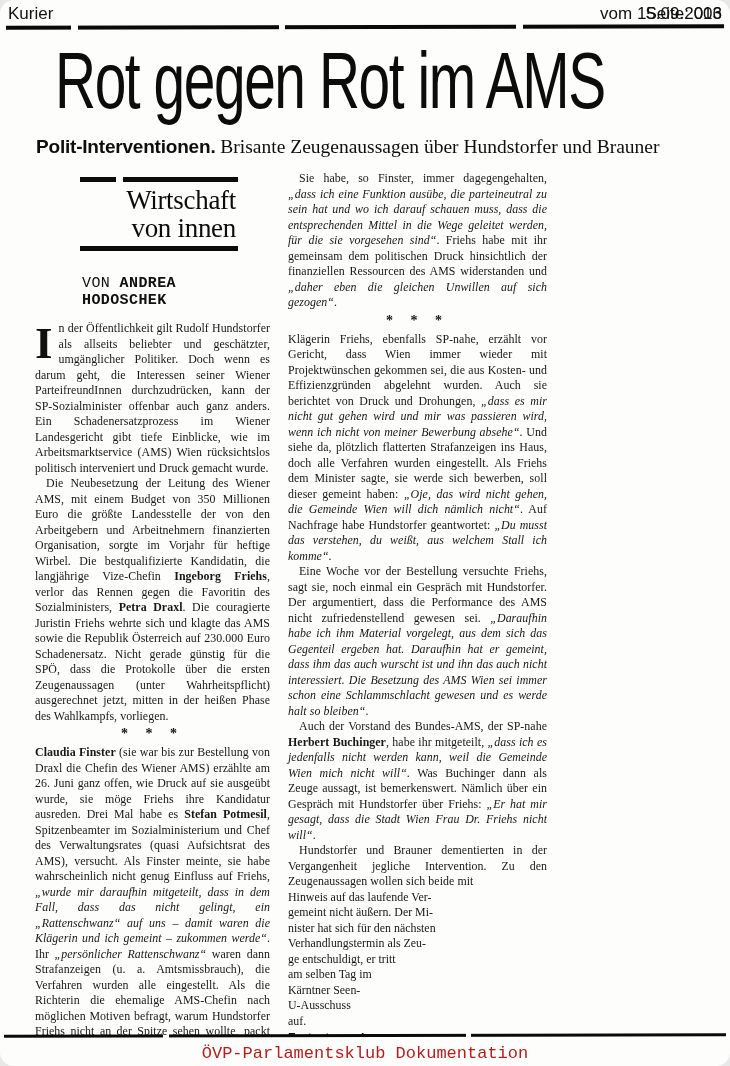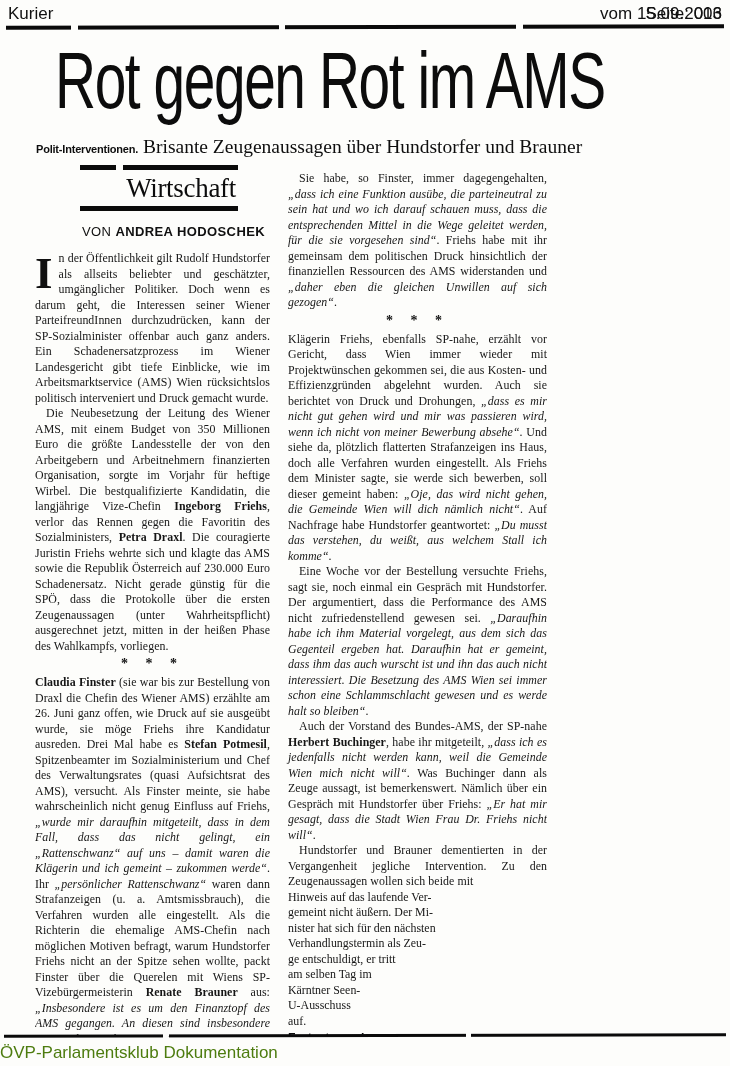--- a/index.html
+++ b/index.html
@@ -1,19 +1,20 @@
 <!DOCTYPE html>
 <html lang="de"><head>
 <meta charset="utf-8">
 <style>
   html,body{margin:0;padding:0;background:#e8e8e8;}
   .page{
     position:relative; width:730px; height:1066px; margin:0 auto;
     background:#fdfdfb; color:#161616; overflow:hidden;
     font-family:"Liberation Serif", serif;
+    border-radius:14px;
   }
   
   .doc-header{
     position:absolute; top:4px; left:8px; right:8px;
     display:flex; justify-content:space-between; align-items:baseline;
     font-family:"Liberation Sans", sans-serif; font-size:17px; color:#111;
   }
   .doc-header .center{position:absolute; left:0; right:0; text-align:right;}
   .header-rule{
     position:absolute; top:25px; left:6px; right:6px; height:4px;
@@ -30,21 +31,21 @@
     font-family:"Liberation Sans", sans-serif; font-weight:400;
     font-size:79px; line-height:86px; letter-spacing:-2px; color:#0c0c0c;
     transform:scaleX(0.72); transform-origin:left center; white-space:nowrap;
   }
   .kicker{
     position:absolute; top:136px; left:36px; width:660px;
     font-size:19.5px; line-height:22px; color:#0e0e0e; white-space:nowrap;
   }
   .kicker .lead{
     font-family:"Liberation Sans", sans-serif; font-weight:700;
-    font-size:11px; letter-spacing:-0.2px;
+    font-size:19px; letter-spacing:-0.2px;
   }
   
   .content{
     position:absolute; top:165px; left:35px; width:512px; height:872px;
     display:flex; gap:18px; overflow:hidden;
   }
   .col{display:block;}
   .col-left{width:235px;}
   .col-right{width:259px; padding-top:6px;}
   p.para{
@@ -65,48 +66,48 @@
   .pre{
     white-space:pre-line; text-align:left;
     font-size:11.9px; line-height:15.5px; margin:0;
   }
   .pre-bold{
     white-space:pre-line; text-align:left; margin:2px 0 0;
     font-family:"Liberation Sans", sans-serif; font-weight:700;
     font-size:12.2px; line-height:15.5px; color:#0d0d0d;
   }
   
-  .rubric-box{width:158px; margin:0 0 8px 45px;}
+  .rubric-box{width:158px; margin:12px 0 8px 45px;}
   .rubric-bar-top{display:flex; gap:7px; height:5px; margin-bottom:2px;}
   .rubric-bar-top .seg1{width:36px; background:#0b0b0b;}
   .rubric-bar-top .seg2{flex:1; background:#0b0b0b;}
   .rubric-title{
     text-align:right; font-family:"Liberation Serif", serif;
     font-size:27px; line-height:28px; letter-spacing:-0.3px; color:#0c0c0c;
     padding:2px 2px 4px 0;
   }
   .rubric-bar-bottom{height:5px; background:#0b0b0b;}
   .byline{
-    margin:13px 0 12px 47px;
-    font-family:Liberation Sans, sans-serif; font-size:13px;
+    margin:24px 0 12px 47px;
+    font-family:Liberation Mono, monospace; font-size:15px;
     letter-spacing:0.4px; color:#101010;
   }
   .byline .name{font-weight:700;}
   
   .footer-rule{
     position:absolute; bottom:29px; left:4px; right:4px; height:3px;
     background:linear-gradient(90deg,
       #0a0a0a 0 22%, transparent 22% 22.8%,
       #0a0a0a 22.8% 64%, transparent 64% 64.7%,
       #0a0a0a 64.7% 100%);
     transform:rotate(-0.1deg);
   }
   .footer-label{
-    position:absolute; bottom:3px; left:0; width:100%; 
-    font-family:Liberation Sans, sans-serif; font-size:17px; color:#4d7c0f;
+    position:absolute; bottom:3px; left:0; width:100%; text-align:center;
+    font-family:Liberation Mono, monospace; font-size:17px; color:#b91c1c;
   }
 </style>
 </head>
 <body>
 
 <div class="page">
 
   <div class="doc-header">
     <span>Kurier</span>
     <span class="center">vom 15.09.2013</span>
@@ -121,20 +122,21 @@
 
   <div class="content">
     <div class="col col-left">
         <div class="rubric-box">
           <div class="rubric-bar-top">
             <div class="seg1"></div>
             <div class="seg2"></div>
           </div>
           <div class="rubric-title">
             <div>Wirtschaft</div>
+            <div>von innen</div>
           </div>
           <div class="rubric-bar-bottom"></div>
         </div>
         <div class="byline"><span>VON </span><span class="name">ANDREA HODOSCHEK</span></div>
         <p class="para"><span class="dropcap">I</span><span>n der Öffentlichkeit gilt Rudolf Hundstorfer als allseits beliebter und geschätzter, umgänglicher Politiker. Doch wenn es darum geht, die Interessen seiner Wiener ParteifreundInnen durchzudrücken, kann der SP-Sozialminister offenbar auch ganz anders. Ein Schadenersatzprozess im Wiener Landesgericht gibt tiefe Einblicke, wie im Arbeitsmarktservice (AMS) Wien rücksichtslos politisch interveniert und Druck gemacht wurde.</span></p>
         <p class="para indent"><span>Die Neubesetzung der Leitung des Wiener AMS, mit einem Budget von 350 Millionen Euro die größte Landesstelle der von den Arbeitgebern und Arbeitnehmern finanzierten Organisation, sorgte im Vorjahr für heftige Wirbel. Die bestqualifizierte Kandidatin, die langjährige Vize-Chefin </span><span class="b">Ingeborg Friehs</span><span>, verlor das Rennen gegen die Favoritin des Sozialministers, </span><span class="b">Petra Draxl</span><span>. Die couragierte Juristin Friehs wehrte sich und klagte das AMS sowie die Republik Österreich auf 230.000 Euro Schadenersatz. Nicht gerade günstig für die SPÖ, dass die Protokolle über die ersten Zeugenaussagen (unter Wahrheitspflicht) ausgerechnet jetzt, mitten in der heißen Phase des Wahlkampfs, vorliegen.</span></p>
         <div class="stars">* * *</div>
         <p class="para"><span class="b">Claudia Finster</span><span> (sie war bis zur Bestellung von Draxl die Chefin des Wiener AMS) erzählte am 26. Juni ganz offen, wie Druck auf sie ausgeübt wurde, sie möge Friehs ihre Kandidatur ausreden. Drei Mal habe es </span><span class="b">Stefan Potmesil</span><span>, Spitzenbeamter im Sozialministerium und Chef des Verwaltungsrates (quasi Aufsichtsrat des AMS), versucht. Als Finster meinte, sie habe wahrscheinlich nicht genug Einfluss auf Friehs, </span><span class="i">„wurde mir daraufhin mitgeteilt, dass in dem Fall, dass das nicht gelingt, ein „Rattenschwanz“ auf uns – damit waren die Klägerin und ich gemeint – zukommen werde“</span><span>. Ihr </span><span class="i">„persönlicher Rattenschwanz“</span><span> waren dann Strafanzeigen (u. a. Amtsmissbrauch), die Verfahren wurden alle eingestellt. Als die Richterin die ehemalige AMS-Chefin nach möglichen Motiven befragt, warum Hundstorfer Friehs nicht an der Spitze sehen wollte, packt Finster über die Querelen mit Wiens SP-Vizebürgermeisterin </span><span class="b">Renate Brauner</span><span> aus: </span><span class="i">„Insbesondere ist es um den Finanztopf des AMS gegangen. An diesen sind insbesondere seitens der Vizebürgermeisterin Brauner immer wieder Ansinnen gekommen, dass man der Wiener SPÖ dort Möglichkeiten einräumen sollte“</span></p>
       </div>
     <div class="col col-right">

